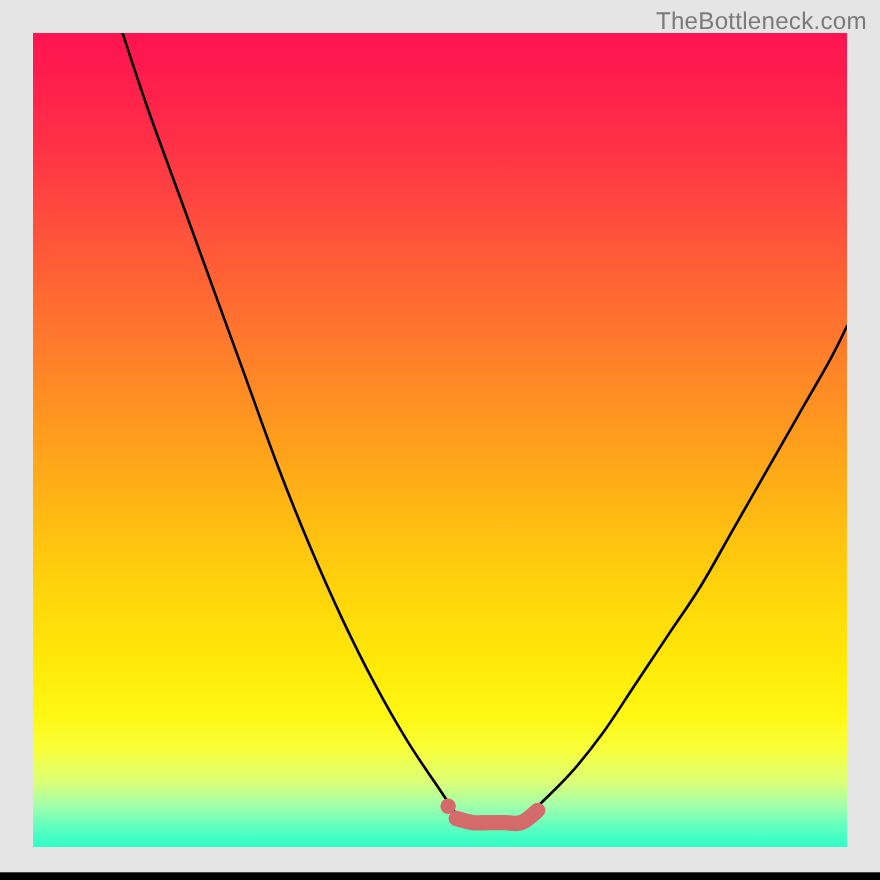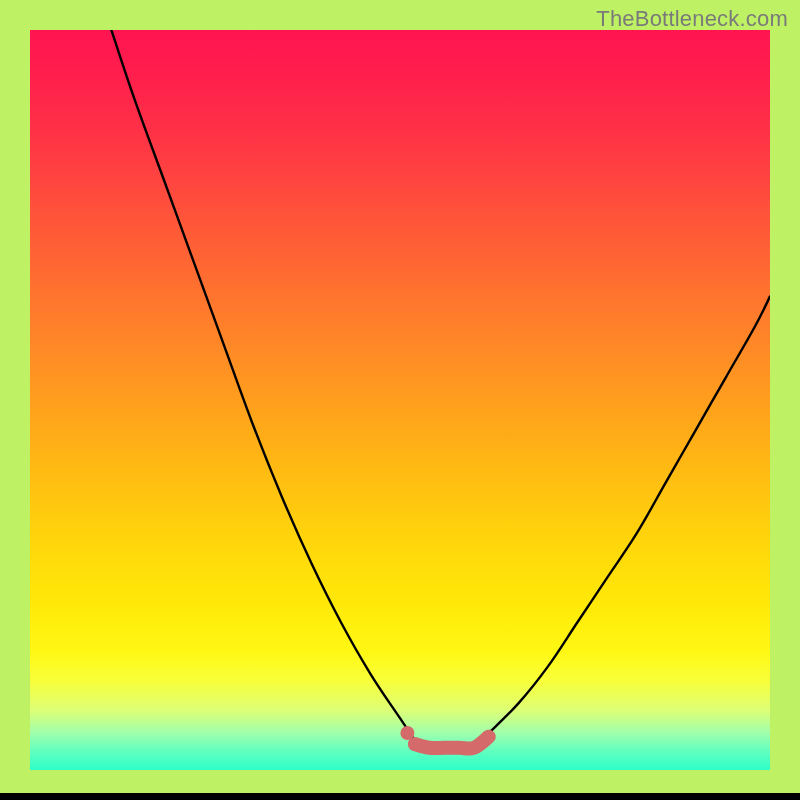--- a/index.html
+++ b/index.html
@@ -9,21 +9,21 @@
     height: 800px;
     background: #000000;
     overflow: hidden;
   }
   .frame {
     position: absolute;
     left: 0;
     top: 0;
     width: 800px;
     height: 793px;
-    background: #bef264;
+    background: #e5e5e5;
   }
   .plot-area {
     position: absolute;
     left: 30px;
     top: 30px;
     width: 740px;
     height: 740px;
     background: linear-gradient(to bottom,
       #ff1450 0%,
       #ff1e4c 6%,

